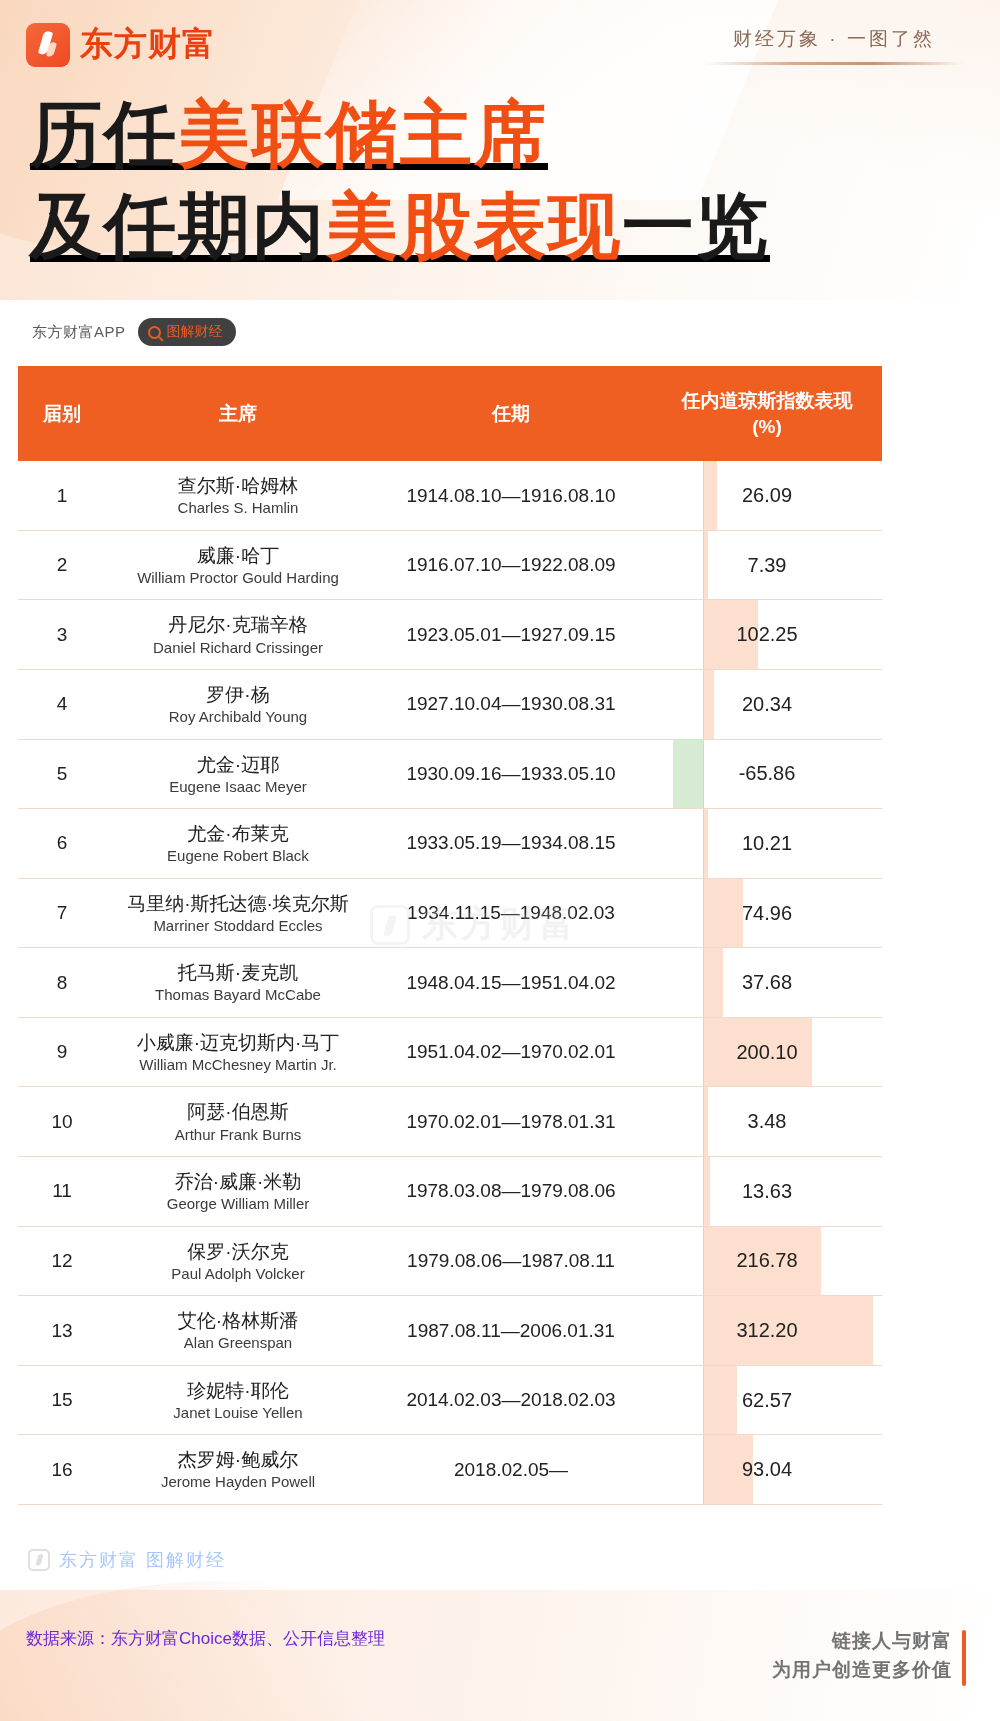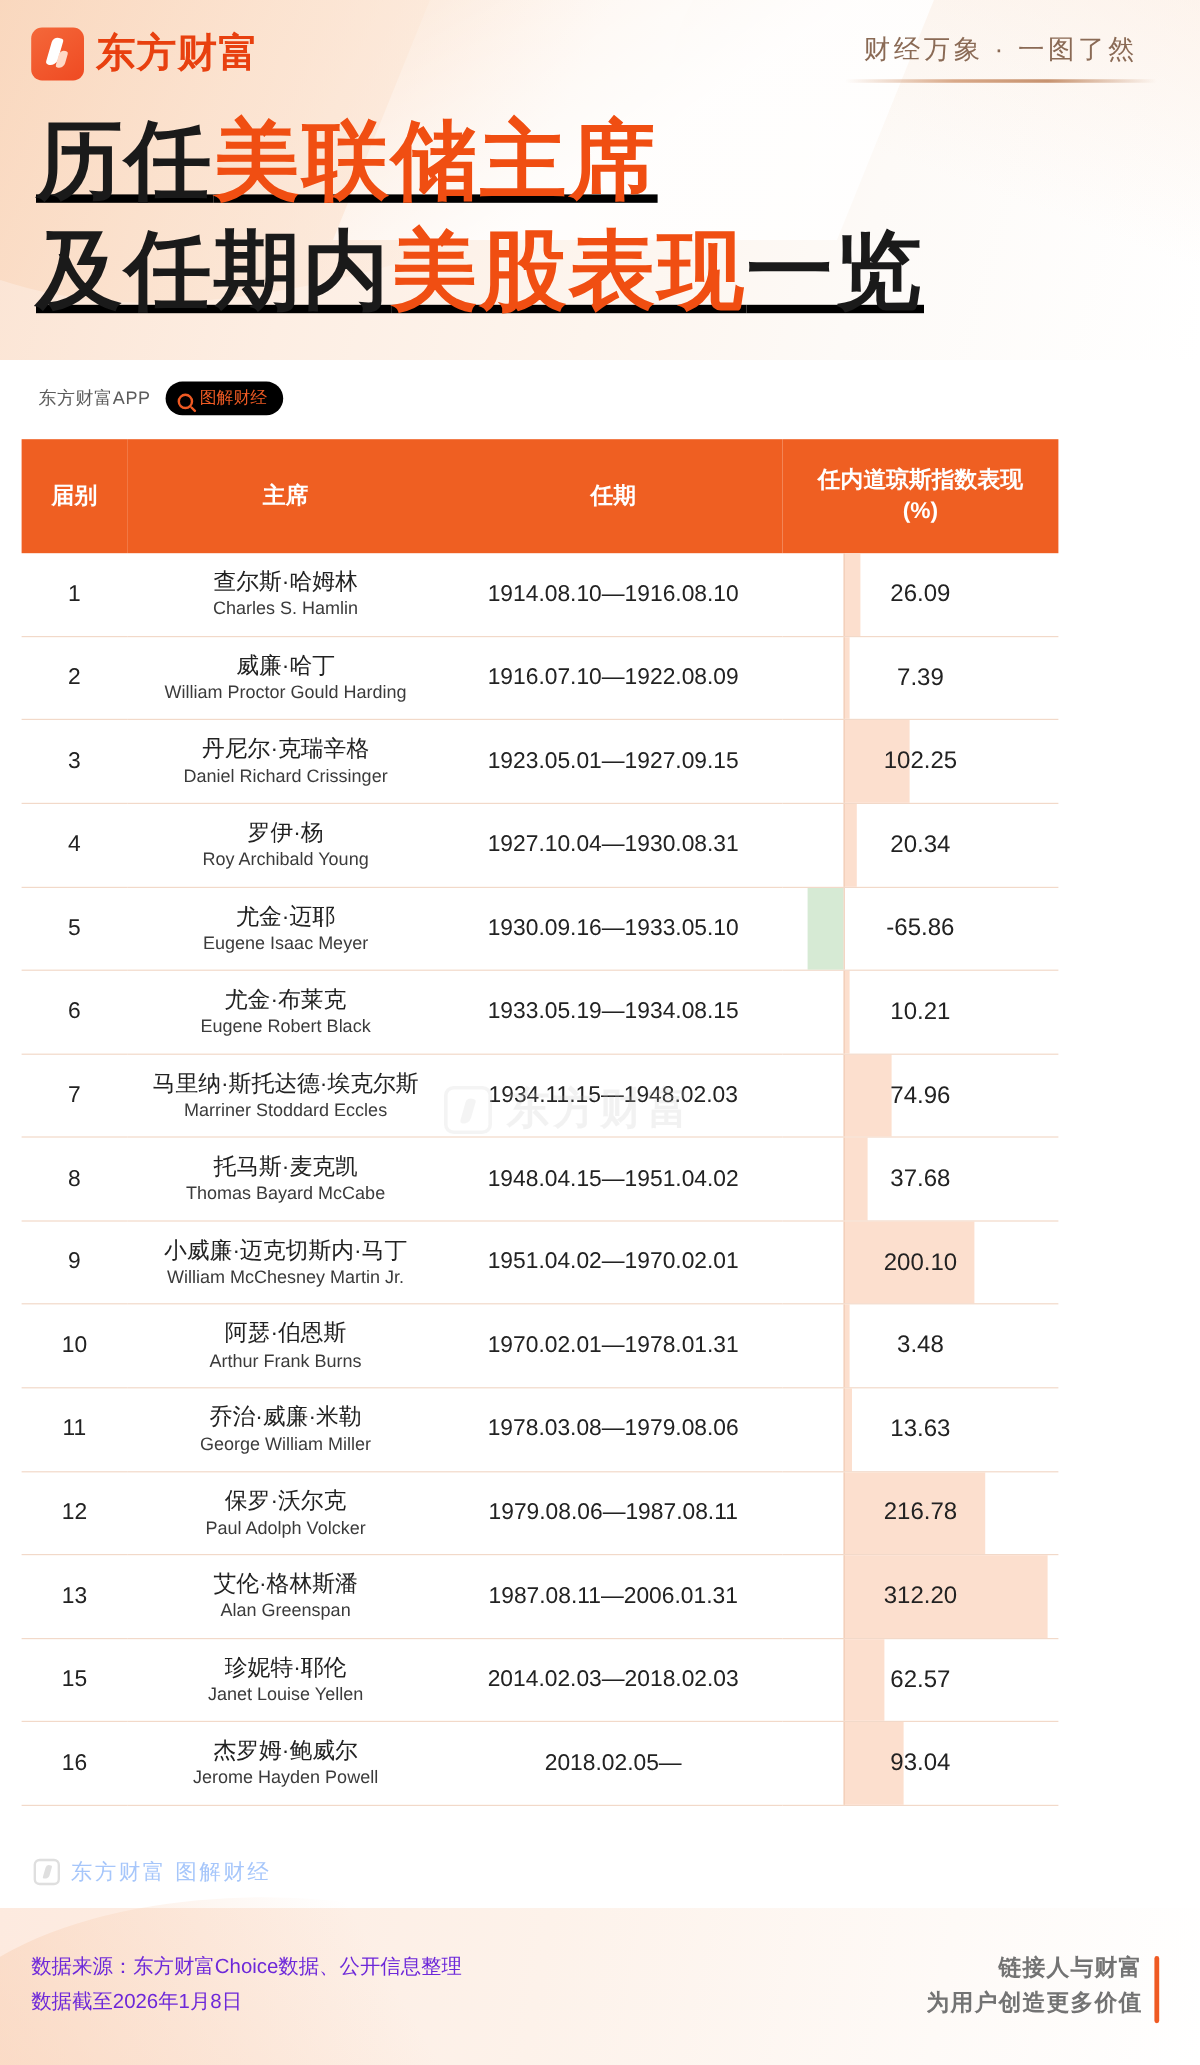--- a/index.html
+++ b/index.html
@@ -90,21 +90,21 @@
   }
 
   
   .tagline {
     position: absolute;
     right: 36px; top: 26px;
     text-align: center;
     width: 260px;
   }
   .tagline-text {
-    font-size: 22px;
+    font-size: 19px;
     color: #8a6a55;
     letter-spacing: 3px;
     white-space: nowrap;
   }
   .tagline-rule {
     margin-top: 10px;
     height: 3px;
     background: linear-gradient(90deg, rgba(226,182,150,0) 0%, #d9a989 35%, #c79370 65%, rgba(226,182,150,0) 100%);
     border-radius: 2px;
   }
@@ -134,23 +134,23 @@
     align-items: center;
     gap: 12px;
   }
   .badge-app {
     font-size: 15px;
     color: #5b5b5b;
     letter-spacing: .5px;
   }
   .badge-pill {
     display: inline-flex;
-    align-items: flex-end;
+    align-items: center;
     gap: 6px;
-    background: #000000;
+    background: #404040;
     border-radius: 14px;
     padding: 5px 13px 5px 10px;
   }
   .badge-pill .mag {
     width: 13px; height: 13px;
     border: 2px solid #ef5a23;
     border-radius: 50%;
     position: relative;
     flex: none;
   }
@@ -549,19 +549,18 @@
   <div class="fb-mark"></div>
   <div class="fb-text">东方财富 图解财经</div>
 </div>
 
 <div class="footer-band">
   <div class="fswoosh"></div>
 </div>
 
 <div class="source-block">
   <div class="source-line">数据来源：东方财富Choice数据、公开信息整理</div>
-  <div class="source-line">数据截至2026年1月8日</div>
 </div>
 
 <div class="slogan-block">
   <div class="slogan-line">链接人与财富</div>
   <div class="slogan-line">为用户创造更多价值</div>
 </div>
 
 </body></html>

